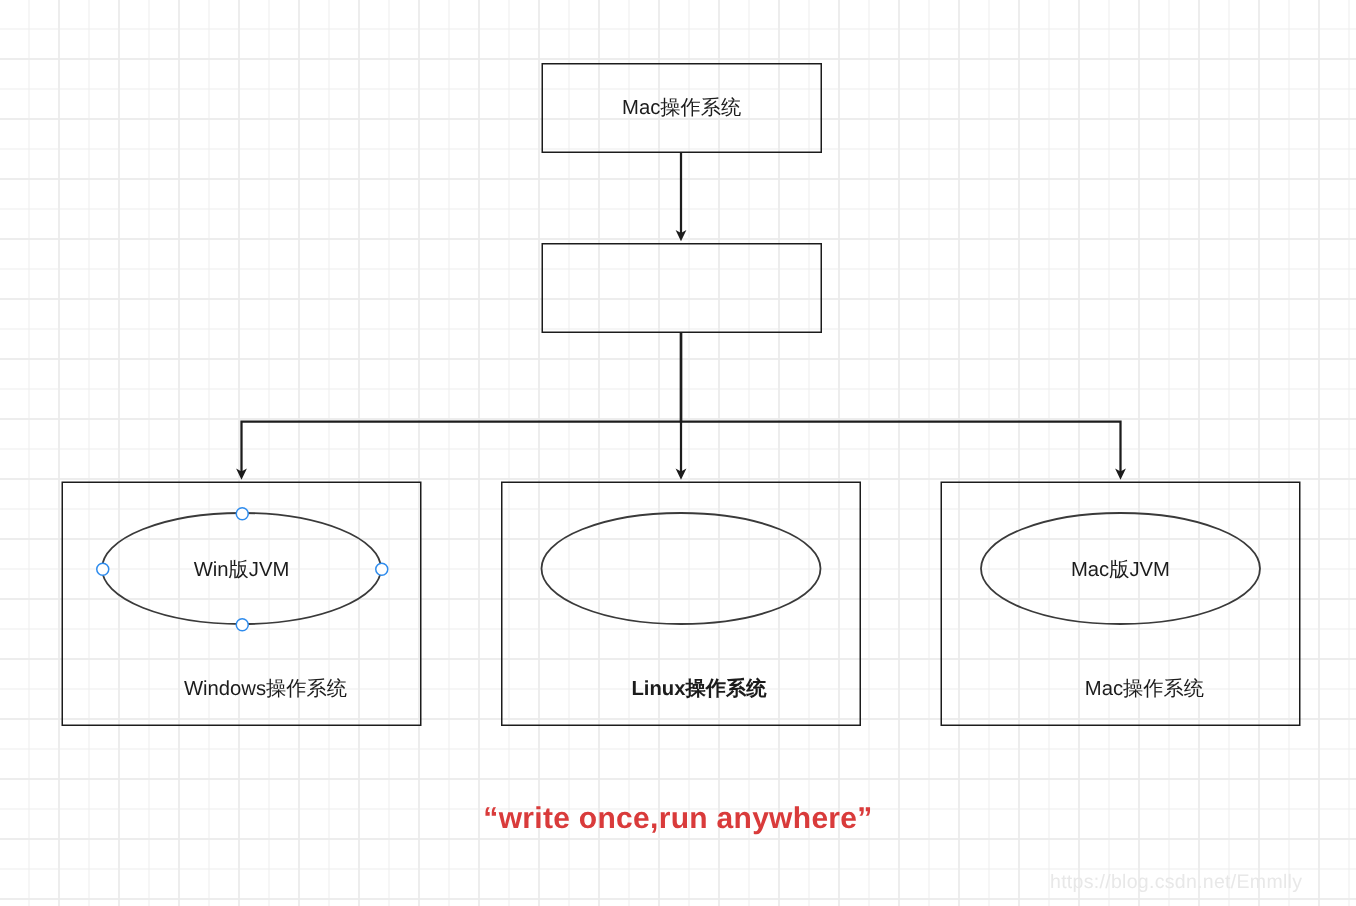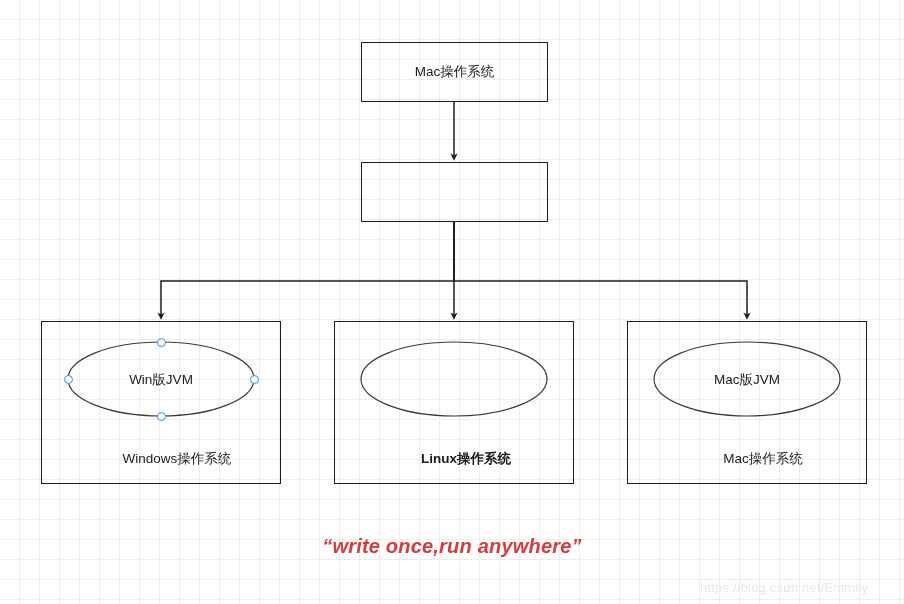--- a/index.html
+++ b/index.html
@@ -127,17 +127,17 @@
   <div class="handle" style="left:63.5px; top:374.5px;"></div>
   <div class="handle" style="left:249.5px; top:374.5px;"></div>
 
   <div class="node-box" style="left:334px; top:321px; width:240px; height:163px;"></div>
   <div class="node-label os-label" style="left:334px; top:452px; width:232px;font-weight:bold;">Linux操作系统</div>
 
   <div class="node-box" style="left:627px; top:321px; width:240px; height:163px;"></div>
   <div class="node-label jvm-label" style="left:627px; top:373px; width:240px;">Mac版JVM</div>
   <div class="node-label os-label" style="left:627px; top:452px; width:240px;">Mac操作系统</div>
 
-  <div class="tagline" style="top:535px;font-style:italic;">“write once,run anywhere”</div>
+  <div class="tagline" style="top:535px;">“write once,run anywhere”</div>
 
   <div class="watermark" style="left:700px; top:580px;">https://blog.csdn.net/Emmlly</div>
 
 </div>
 
 </body></html>

